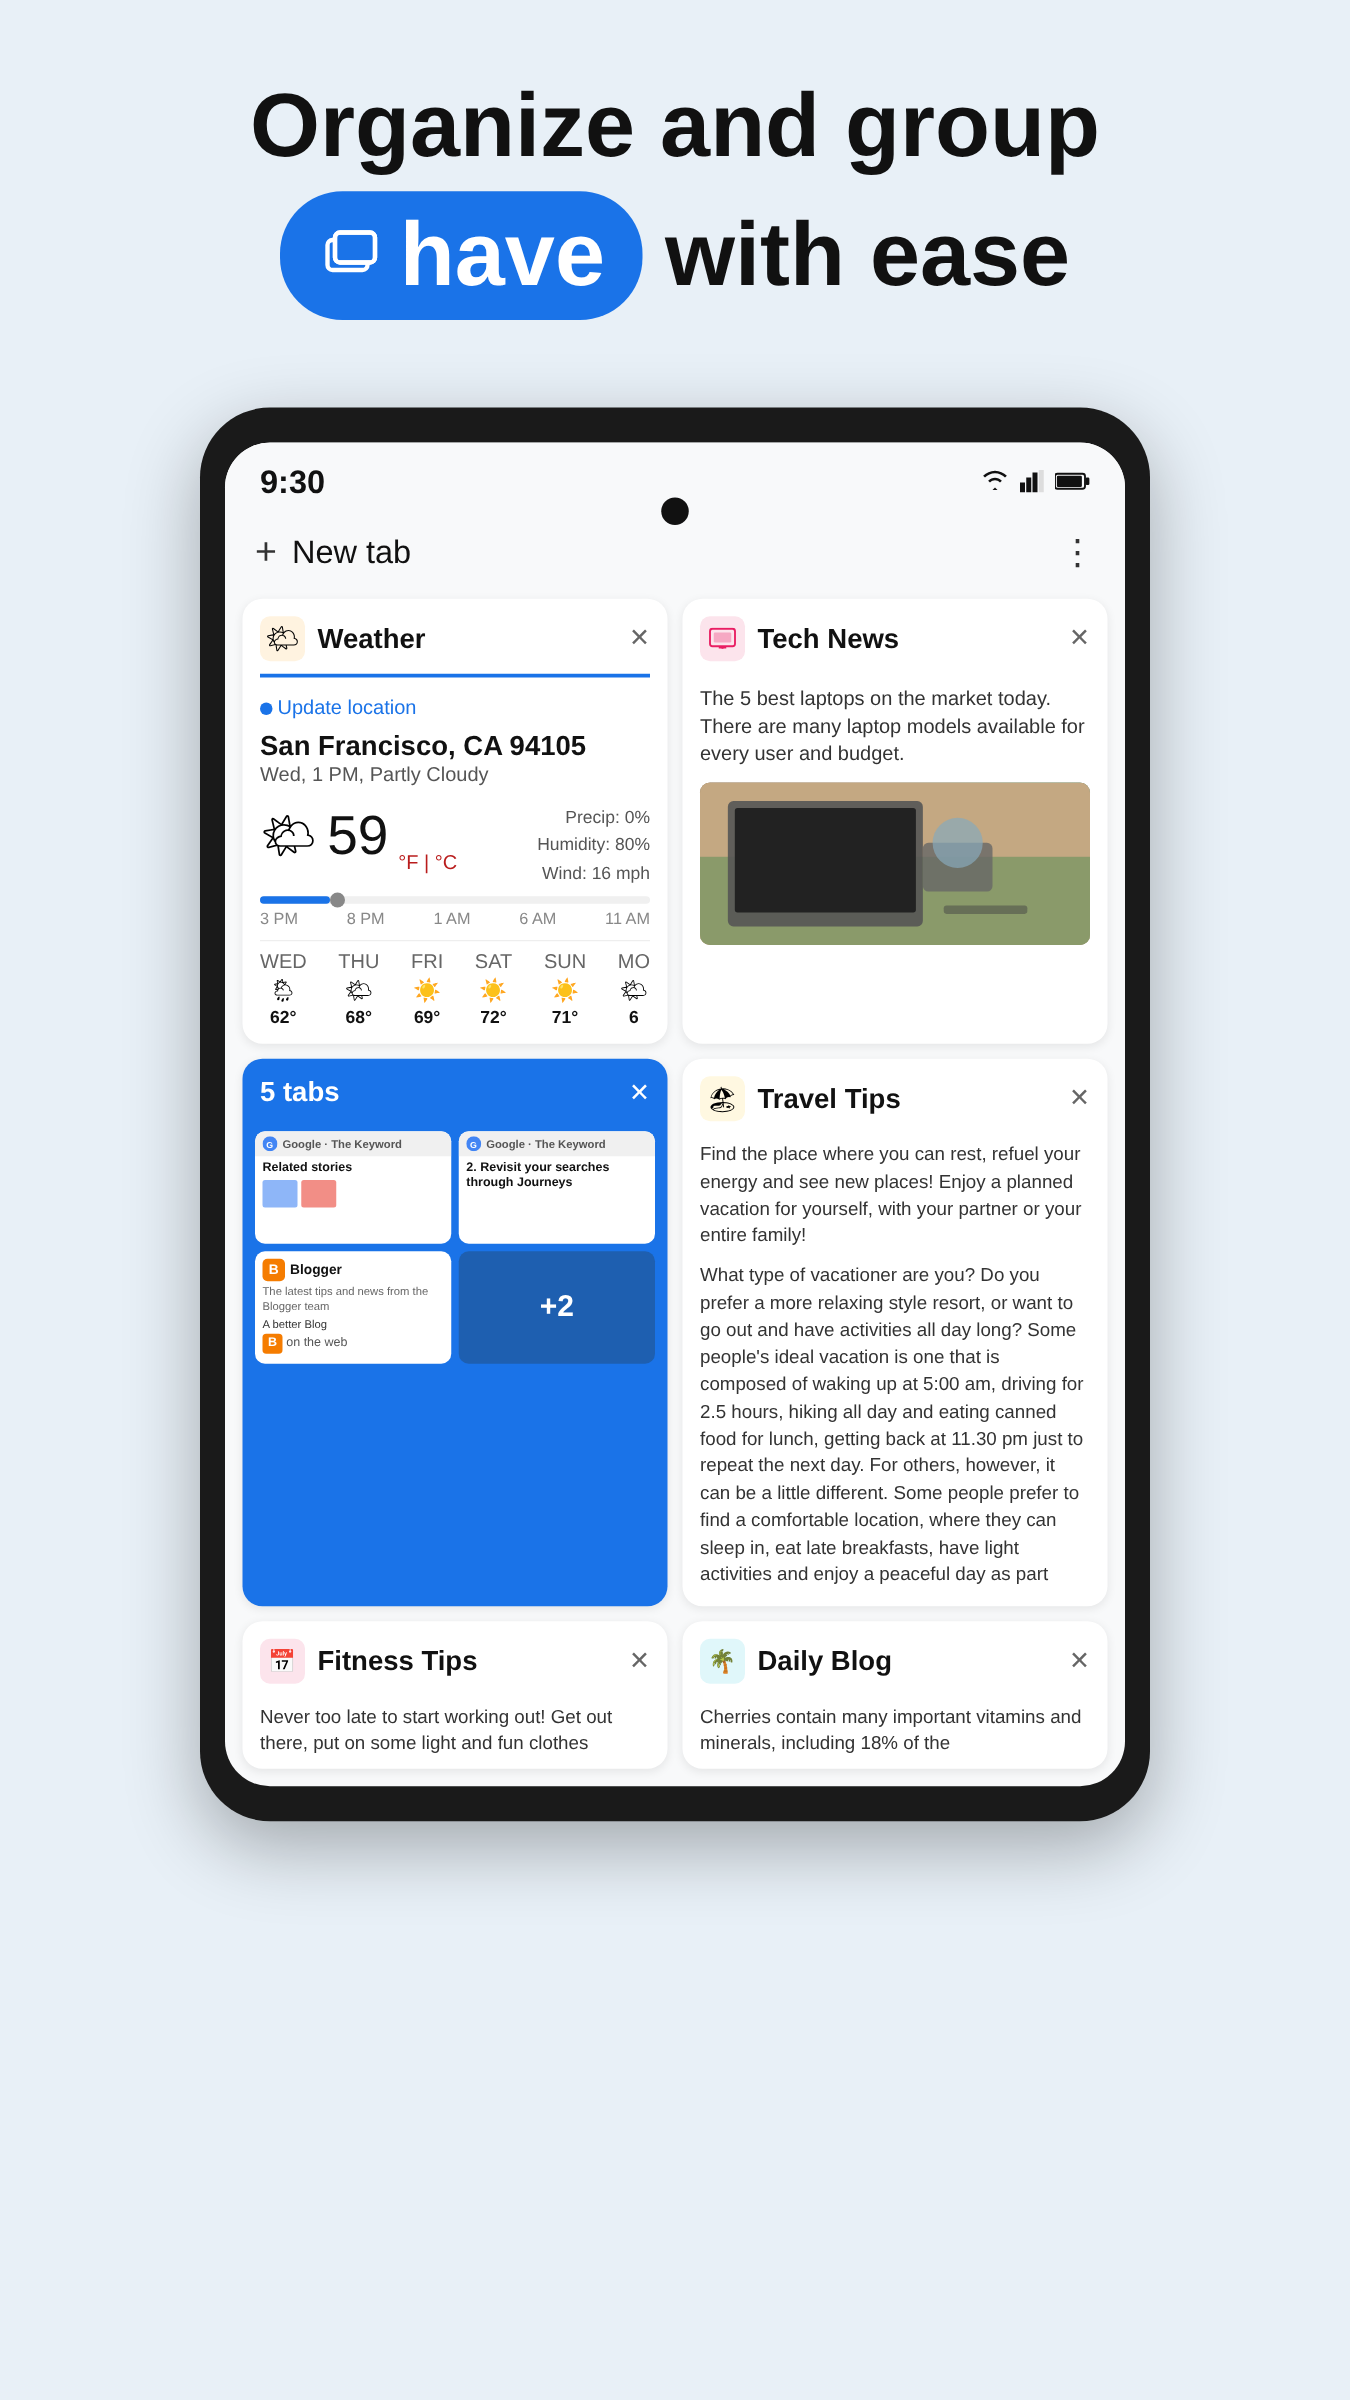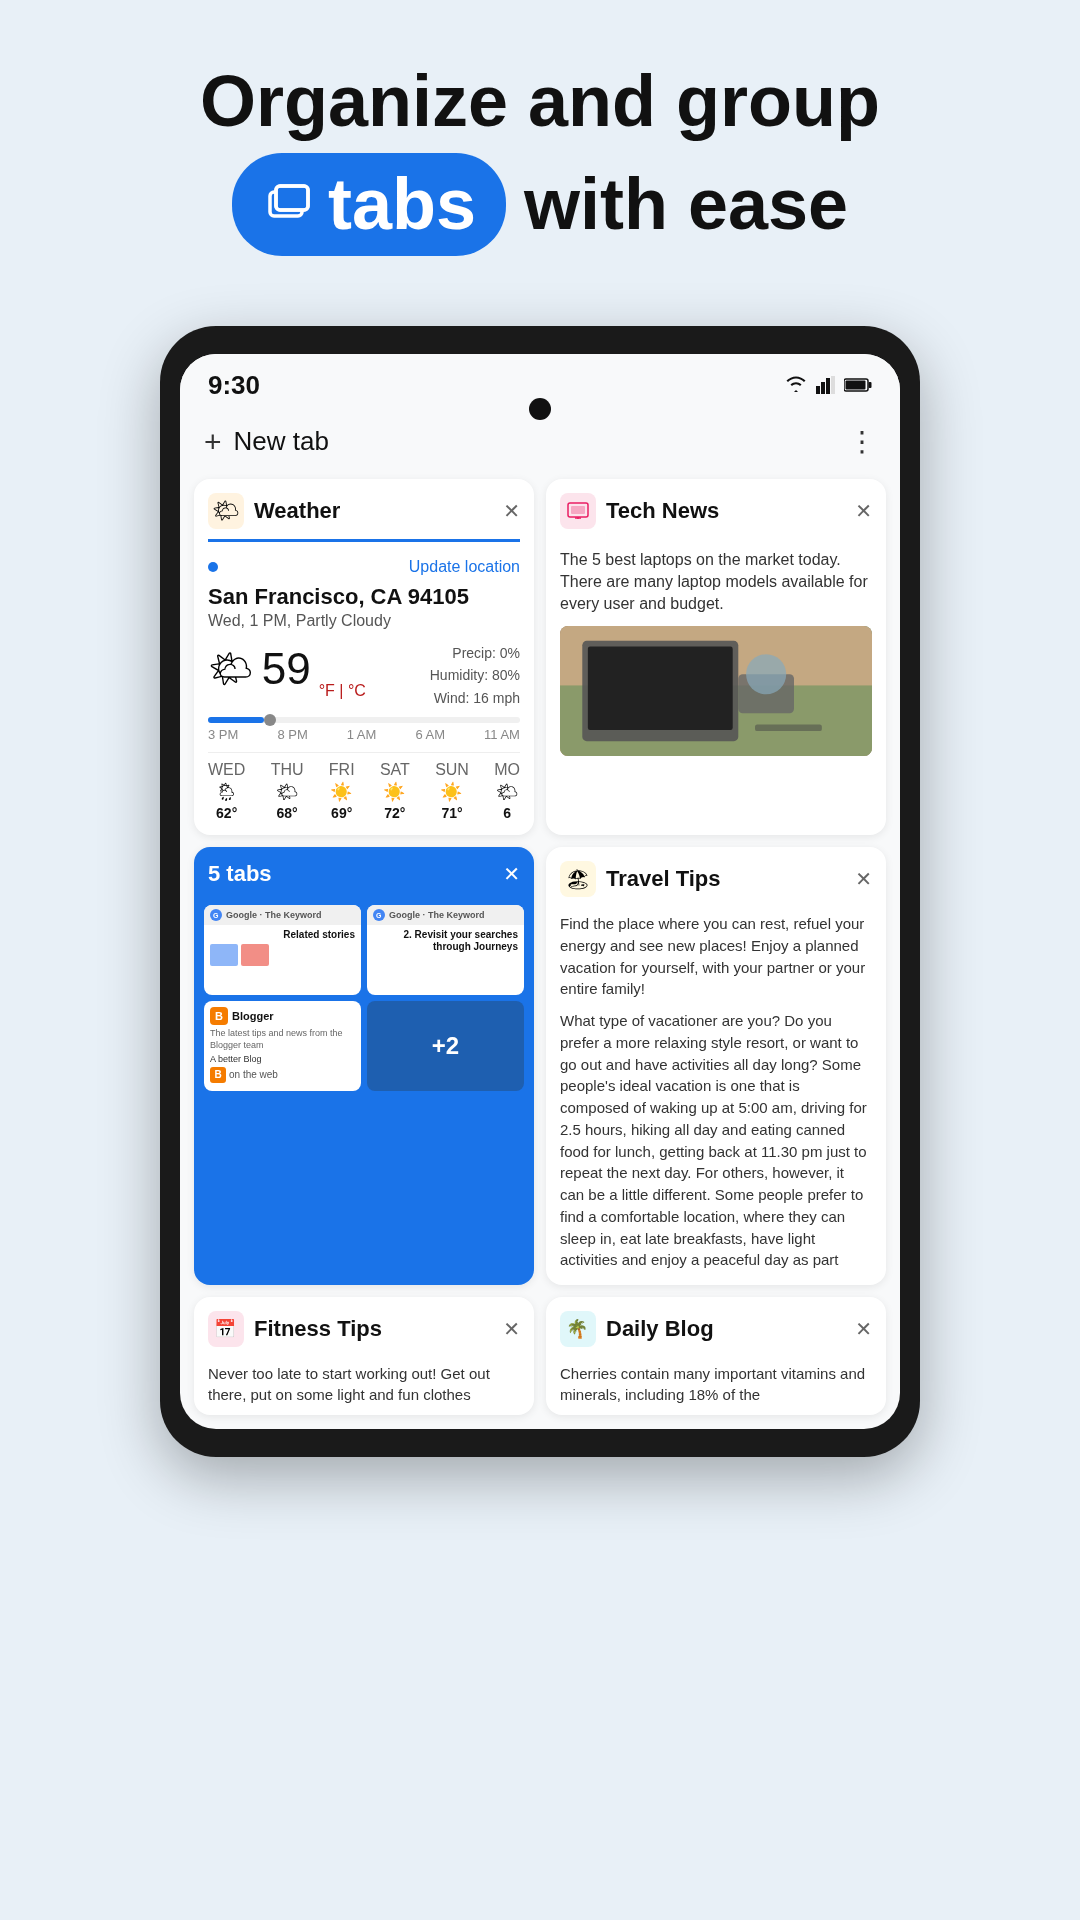--- a/index.html
+++ b/index.html
@@ -197,21 +197,20 @@
       font-size: 13px;
     }
 
     .update-location {
       color: #1a73e8;
       font-size: 16px;
       margin-bottom: 8px;
       display: flex;
       align-items: center;
       gap: 4px;
-      justify-content: space-between;
     }
 
     .location-dot {
       width: 10px;
       height: 10px;
       background: #1a73e8;
       border-radius: 50%;
       display: inline-block;
     }
 
@@ -369,21 +368,20 @@
       font-size: 9px;
       color: #333;
     }
 
     .mini-tab-title {
       font-size: 10px;
       font-weight: 600;
       color: #111;
       line-height: 1.2;
       margin-bottom: 2px;
-      text-align: right;
     }
 
     .mini-tab-blogger {
       background: white;
       border-radius: 8px;
       padding: 6px;
       height: 90px;
     }
 
     .blogger-header {
@@ -475,21 +473,21 @@
 
 <div class="hero-section">
   <div class="hero-title">Organize and group</div>
   <div class="hero-title hero-title-line2">
     <span class="tabs-badge">
       <svg class="tabs-icon-svg" viewBox="0 0 52 52" fill="none">
         <rect x="8" y="14" width="32" height="24" rx="4" stroke="white" stroke-width="3.5" fill="none"></rect>
         <rect x="14" y="8" width="32" height="24" rx="4" stroke="white" stroke-width="3.5" fill="#1a73e8"></rect>
         <rect x="14" y="8" width="32" height="24" rx="4" stroke="white" stroke-width="3.5" fill="none"></rect>
       </svg>
-      <span>tabs</span>
+      <span>have</span>
     </span>
     <span>with ease</span>
   </div>
 </div>
 
 <div class="phone-frame">
   <div class="phone-screen">
 
     <div class="status-bar" style="position:relative;">
       <span class="status-time">9:30</span>

